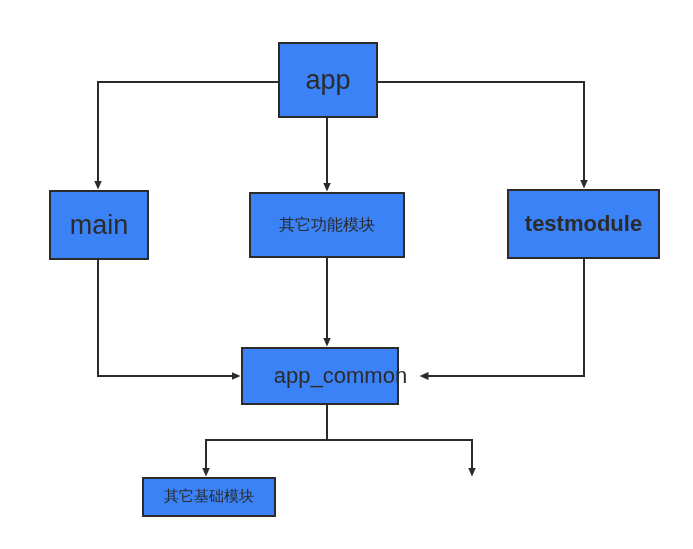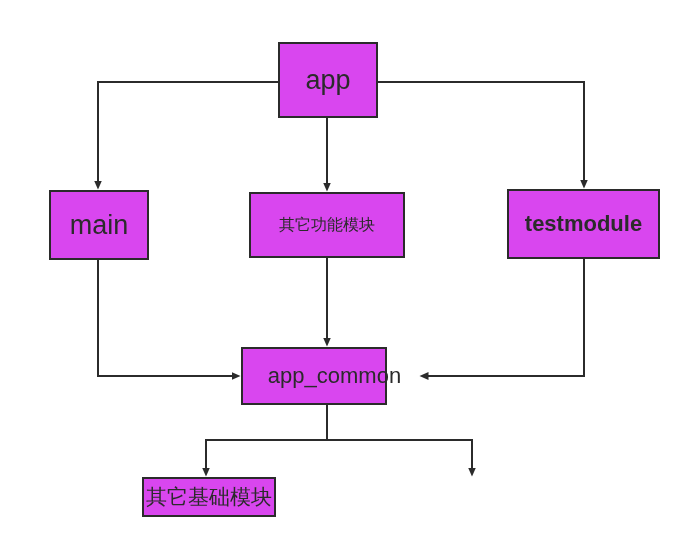--- a/index.html
+++ b/index.html
@@ -22,21 +22,21 @@
   #edges-layer {
     position: absolute;
     left: 0;
     top: 0;
     width: 693px;
     height: 549px;
   }
   .node {
     position: absolute;
     box-sizing: border-box;
-    background: #d946ef;
+    background: #3b82f6;
     border: 2px solid #2b2b2b;
     display: flex;
     align-items: center;
     justify-content: center;
     text-align: center;
     color: #2b2b2b;
     z-index: 2;
     line-height: 1;
     user-select: none;
   }
@@ -48,29 +48,29 @@
     font-size: 27px;
   }
   .label-latin-md {
     font-size: 22px;
   }
   .label-cjk-md {
     font-size: 16px;
     font-family: "DejaVu Sans", "Liberation Sans", sans-serif;
   }
   .label-cjk-sm {
-    font-size: 21px;
-    font-family: Liberation Serif, serif;
+    font-size: 15px;
+    font-family: Liberation Mono, monospace;
   }
   
   #node-app        { left: 278px; top: 42px;  width: 100px; height: 76px; }
   #node-main       { left: 49px;  top: 190px; width: 100px; height: 70px; }
   #node-other-func { left: 249px; top: 192px; width: 156px; height: 66px; }
   #node-testmodule { left: 507px; top: 189px; width: 153px; height: 70px; font-weight: bold; }
-  #node-app-common { left: 241px; top: 347px; width: 146px; height: 58px; padding-left: 41px; }
+  #node-app-common { left: 241px; top: 347px; width: 158px; height: 58px; padding-left: 41px; }
   #node-other-base { left: 142px; top: 477px; width: 134px; height: 40px; }
   #node-common     { left: 393px; top: 477px; width: 158px; height: 40px; }
 </style>
 </head>
 <body>
 
 <div id="diagram-canvas">
 
   <svg id="edges-layer" viewBox="0 0 693 549" width="693" height="549" xmlns="http://www.w3.org/2000/svg">
     <defs>

